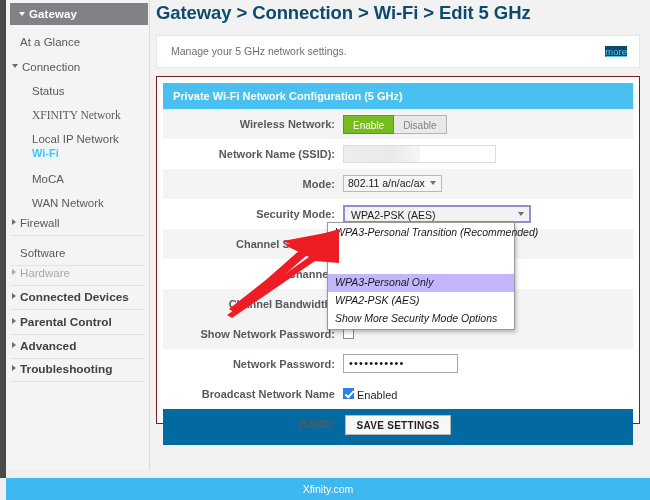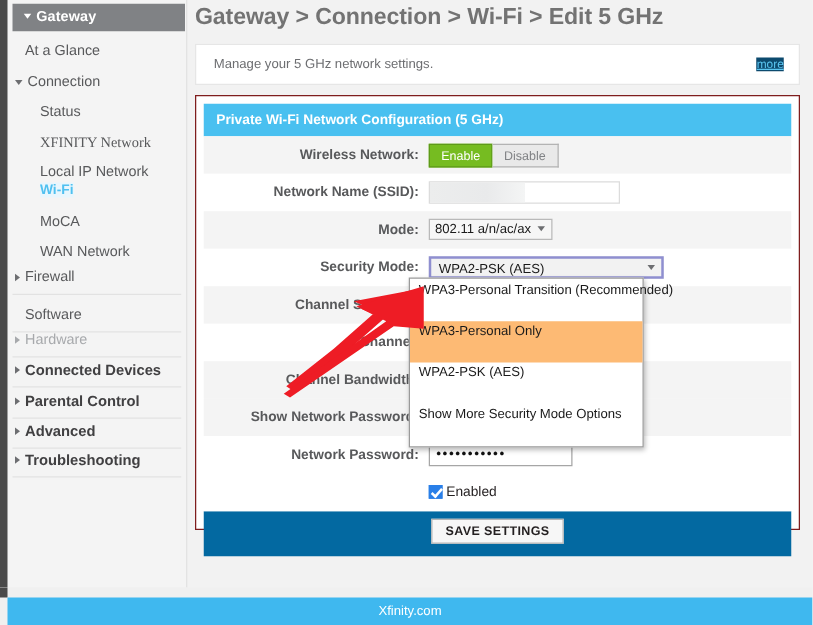--- a/index.html
+++ b/index.html
@@ -95,21 +95,21 @@
     position: absolute;
     left: 150px; top: 0;
     width: 500px; height: 470px;
     background: #f2f2f2;
   }
   #page-title {
     position: absolute;
     left: 6px; top: 2px;
     font-size: 18.5px;
     font-weight: bold;
-    color: #737373;
+    color: #0c4a6e;
     letter-spacing: -.1px;
   }
   #notice {
     position: absolute;
     left: 6px; top: 35px;
     width: 484px; height: 33px;
     background: #ffffff;
     border: 1px solid #e6e6e6;
   }
   #notice .ntext {
@@ -252,28 +252,29 @@
     position: absolute;
     left: 327px; top: 222px;
     width: 188px;
     background: #ffffff;
     border: 1px solid #9a9a9a;
     box-shadow: 1px 2px 4px rgba(0,0,0,.28);
     z-index: 40;
     padding: 1px 0;
   }
   .dd-opt {
-    height: 33px;
+    height: 18px;
     line-height: 17.5px;
     font-size: 10.5px;
     color: #1a1a1a;
     padding-left: 7px;
     white-space: nowrap;
-  }
-  .dd-opt.hl { background: #fdba74; }
+    font-style: italic;
+  }
+  .dd-opt.hl { background: #c4b5fd; margin-top: 32px; }
 
   
   .pw-field {
     display: inline-block;
     width: 115px; height: 19px;
     margin-top: 5px;
     background: #ffffff;
     border: 1px solid #a6a6a6;
     vertical-align: top;
     font-size: 11px;
@@ -458,20 +459,21 @@
       </div>
 
       <div class="row">
         <div class="lbl">Network Password:</div>
         <div class="ctl">
           <span class="pw-field" id="pw-dots">•••••••••••</span>
         </div>
       </div>
 
       <div class="row">
+        <div class="lbl">Broadcast Network Name (SSID):</div>
         <div class="ctl">
           <span class="cb checked"></span><span class="cb-lbl">Enabled</span>
         </div>
       </div>
 
       <div class="save-row">
         <span id="save-btn">SAVE SETTINGS</span>
       </div>
 
     </div>

